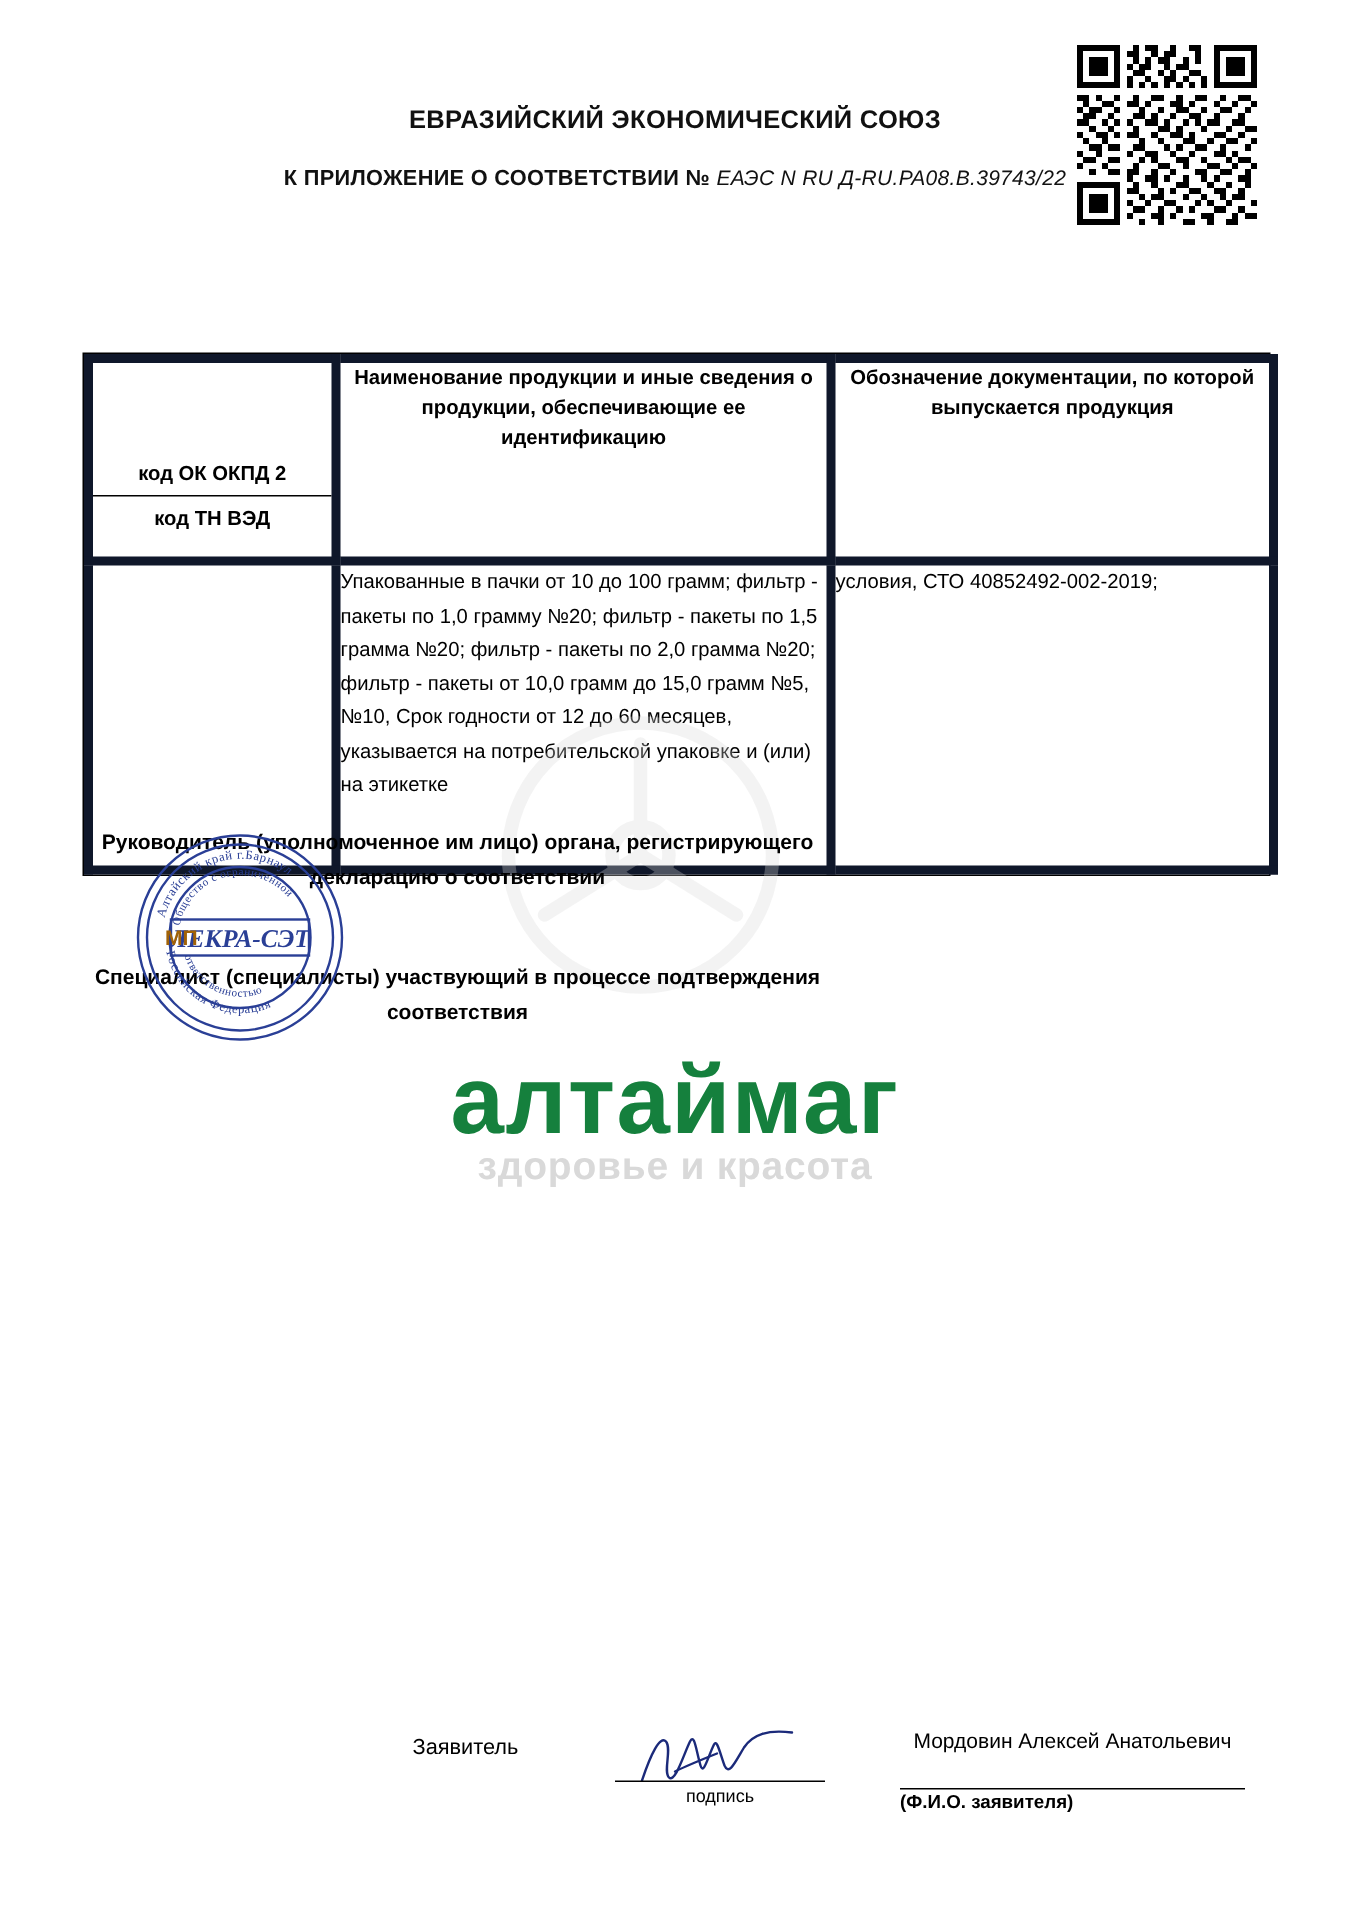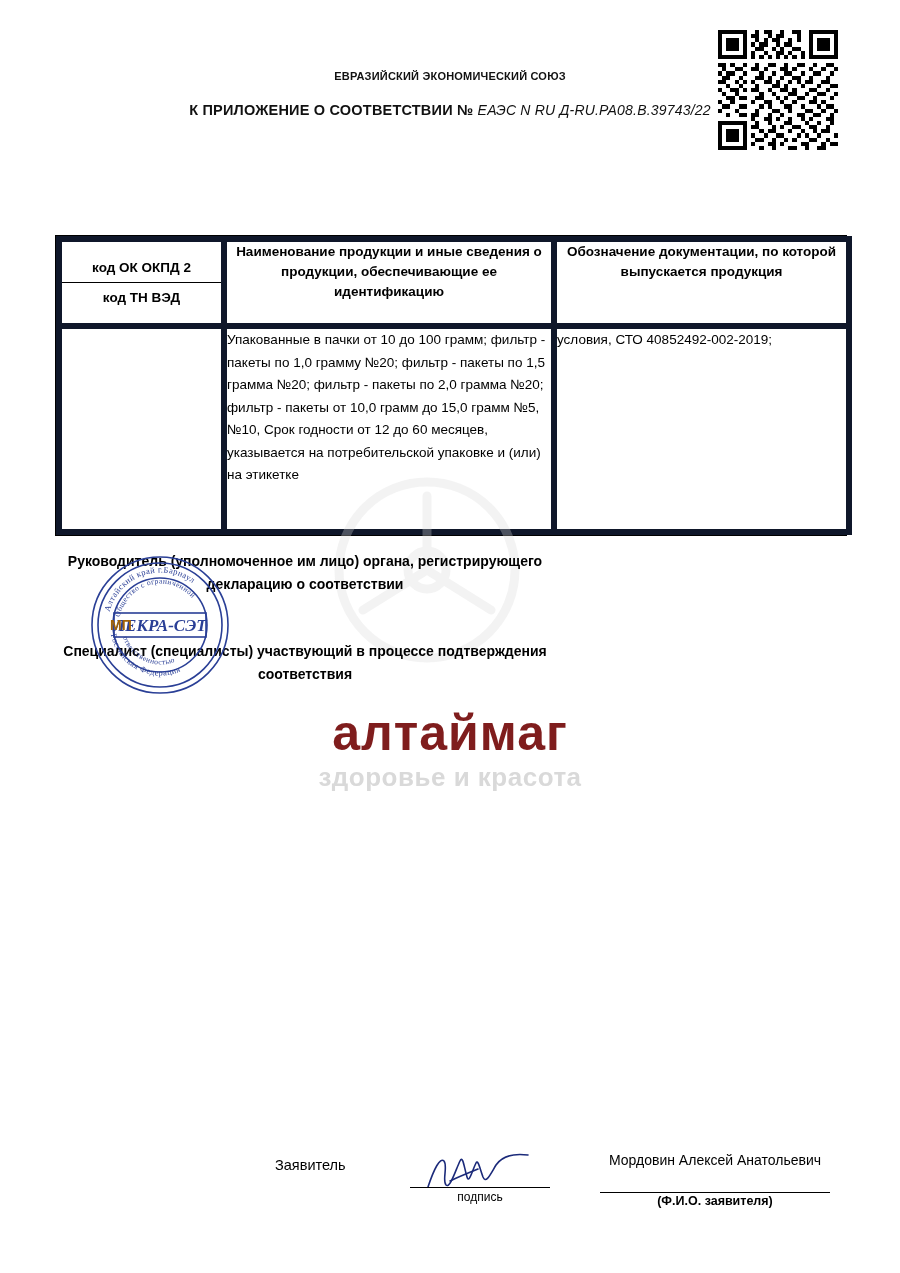--- a/index.html
+++ b/index.html
@@ -22,21 +22,21 @@
   
   .header {
     position: absolute;
     top: 70px;
     left: 0;
     width: 900px;
     text-align: center;
   }
   .header-line {
     font-weight: bold;
-    font-size: 11px;
+    font-size: 17px;
     letter-spacing: 0.2px;
     color: #111;
     margin-bottom: 20px;
     white-space: nowrap;
   }
   .header-line.l2 { font-size: 14.5px; }
   .header-line.l3 { font-size: 14.5px; }
   .header-line .regular {
     font-weight: normal;
     font-size: 14px;
@@ -82,20 +82,21 @@
     font-size: 13.5px;
     line-height: 20px;
     padding: 10px 8px;
   }
   .hdr-split { padding: 0; }
   .hdr-split .top {
     font-weight: bold;
     font-size: 13.5px;
     padding: 18px 6px 7px 6px;
     border-bottom: 1px solid #000;
+    margin-top: 48px;
   }
   .hdr-split .bottom {
     font-weight: bold;
     font-size: 13.5px;
     text-align: center;
     padding: 7px 6px 18px 6px;
   }
   .body-cell {
     font-size: 13.5px;
     line-height: 22.5px;
@@ -143,22 +144,22 @@
     width: 200px;
     height: 200px;
     opacity: 0.30;
   }
   .wm-text {
     position: absolute;
     left: 0;
     top: 690px;
     width: 900px;
     text-align: center;
-    color: #7f1d1d;
-    font-size: 50px;
+    color: #15803d;
+    font-size: 64px;
     font-weight: bold;
     letter-spacing: 1px;
     line-height: 86px;
   }
   .wm-sub {
     position: absolute;
     left: 0;
     top: 762px;
     width: 900px;
     text-align: center;
@@ -211,21 +212,21 @@
     left: 600px;
     top: 47px;
     width: 230px;
     border-bottom: 1px solid #000;
   }
   .f-namecap {
     position: absolute;
     left: 600px;
     top: 49px;
     width: 230px;
-    text-align: center;
+    text-align: left;
     font-size: 12.5px;
     font-weight: bold;
   }
   .handsig {
     position: absolute;
     left: 420px;
     top: 2px;
     width: 120px;
     height: 48px;
   }

